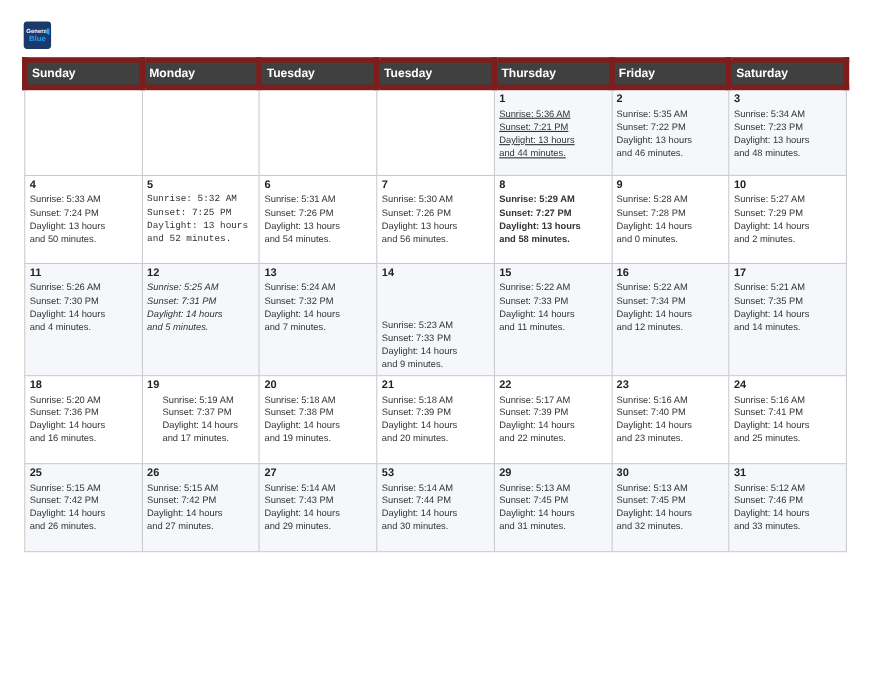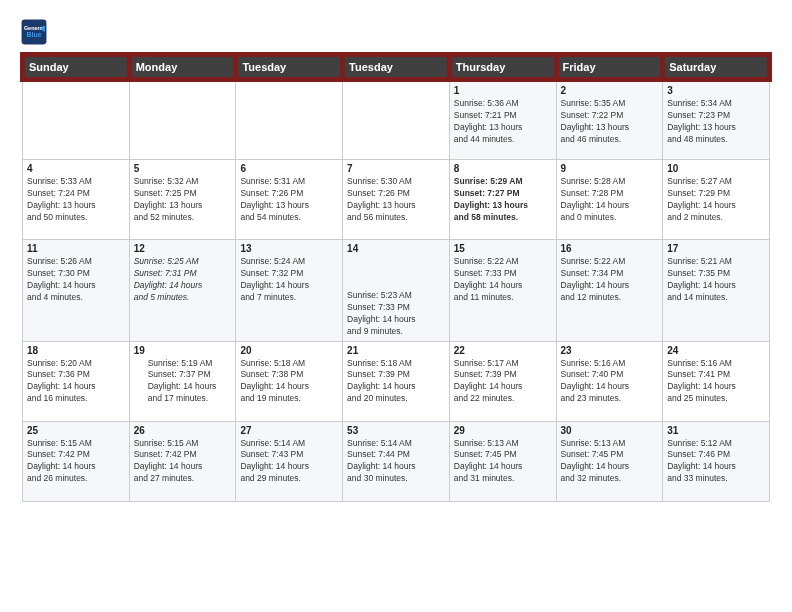--- a/index.html
+++ b/index.html
@@ -127,21 +127,21 @@
         </tr>
     </thead>
     <tbody id="calendar-body">
     <tr>
           <td class="empty-cell"></td>
           <td class="empty-cell"></td>
           <td class="empty-cell"></td>
           <td class="empty-cell"></td>
           <td>
             <span class="day-num">1</span>
-            <div class="cell-info" style="white-space: pre-line;">Sunrise: 5:36 AM
+            <div class="cell-info" style="white-space: pre-line; text-decoration: underline;">Sunrise: 5:36 AM
 Sunset: 7:21 PM
 Daylight: 13 hours
 and 44 minutes.</div>
           </td>
           <td>
             <span class="day-num">2</span>
             <div class="cell-info" style="white-space: pre-line;">Sunrise: 5:35 AM
 Sunset: 7:22 PM
 Daylight: 13 hours
 and 46 minutes.</div>
@@ -157,21 +157,21 @@
         <tr>
           <td>
             <span class="day-num">4</span>
             <div class="cell-info" style="white-space: pre-line;">Sunrise: 5:33 AM
 Sunset: 7:24 PM
 Daylight: 13 hours
 and 50 minutes.</div>
           </td>
           <td>
             <span class="day-num">5</span>
-            <div class="cell-info" style="white-space: pre-line;">Sunrise: 5:32 AM
+            <div class="cell-info" style="white-space: pre-line; font-family: Liberation Mono, monospace;">Sunrise: 5:32 AM
 Sunset: 7:25 PM
 Daylight: 13 hours
 and 52 minutes.</div>
           </td>
           <td>
             <span class="day-num">6</span>
             <div class="cell-info" style="white-space: pre-line;">Sunrise: 5:31 AM
 Sunset: 7:26 PM
 Daylight: 13 hours
 and 54 minutes.</div>

